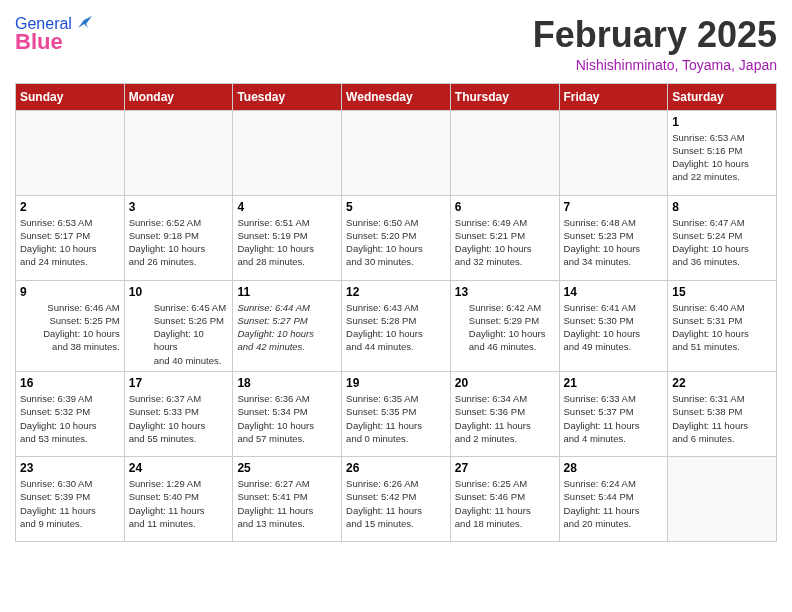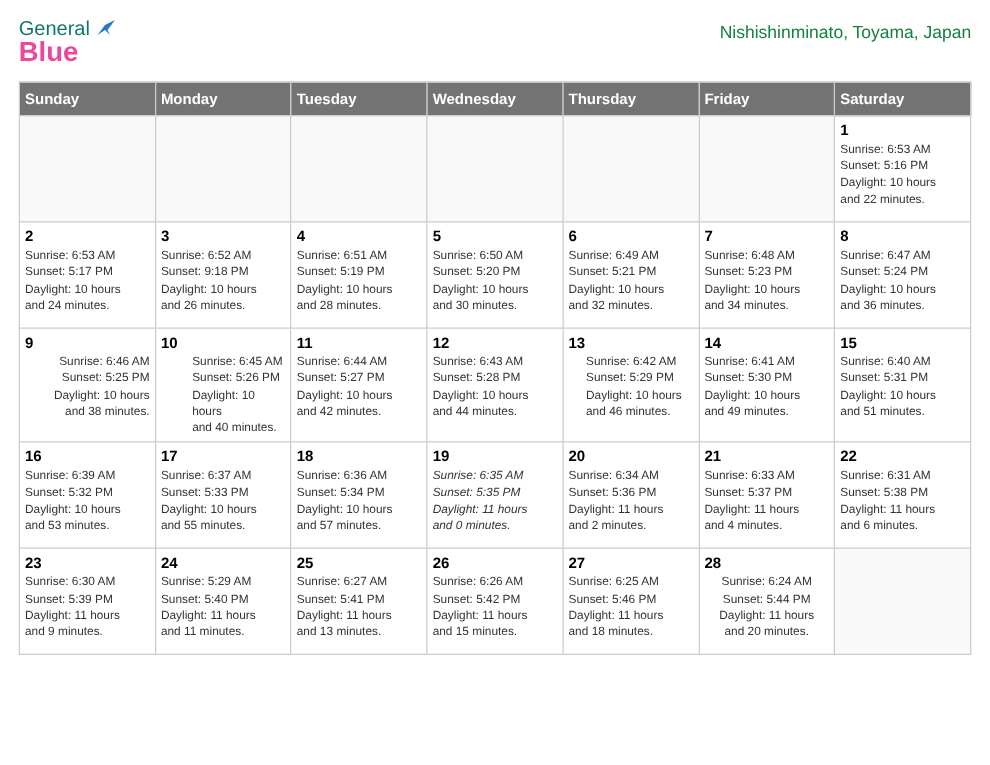--- a/index.html
+++ b/index.html
@@ -14,43 +14,43 @@
       display: flex;
       justify-content: space-between;
       align-items: flex-start;
       margin-bottom: 10px;
     }
     .logo {
       display: flex;
       flex-direction: column;
       align-items: flex-start;
     }
-    .logo-general { color: #0f766e; }
+    .logo-general { color: #1d4ed8; }
     .logo-blue { color: #1a6bbf; }
     .title-area {
       text-align: right;
     }
     .month-title {
       font-size: 36px;
       font-weight: bold;
       color: #333;
       line-height: 1.1;
     }
     .location {
       font-size: 14px;
-      color: #15803d;
+      color: #a21caf;
       margin-top: 2px;
     }
     .calendar {
       width: 100%;
       border-collapse: collapse;
       font-size: 11px;
     }
     .calendar th {
-      background: #737373;
+      background: #b91c1c;
       color: #fff;
       padding: 6px 4px;
       text-align: left;
       font-weight: bold;
       font-size: 12px;
       border: 1px solid #ccc;
     }
     .calendar td {
       border: 1px solid #ccc;
       vertical-align: top;
@@ -80,20 +80,21 @@
   <div class="logo">
     <div style="display:flex;align-items:center;">
       <span class="logo-general">General</span>
       <svg width="18" height="18" viewBox="0 0 18 18" style="margin-left:2px;margin-top:-2px;">
         <polygon points="4,14 10,6 18,2 12,10 14,14 10,10" fill="#2878c8"></polygon>
       </svg>
     </div>
     <span class="logo-blue" style="font-size:22px;font-weight:bold;color:#ec4899;margin-top:-4px;">Blue</span>
   </div>
   <div class="title-area">
+    <div class="month-title">February 2025</div>
     <div class="location">Nishishinminato, Toyama, Japan</div>
   </div>
 </div>
 
 <table class="calendar">
   <thead>
     <tr>
     <th>Sunday</th>
         <th>Monday</th>
         <th>Tuesday</th>
@@ -180,21 +181,21 @@
         </td>
         <td>
           <div class="day-num">10</div>
           <div class="day-info" style="white-space: pre-line; margin-left: 25px;">Sunrise: 6:45 AM
 Sunset: 5:26 PM
 Daylight: 10 hours
 and 40 minutes.</div>
         </td>
         <td>
           <div class="day-num">11</div>
-          <div class="day-info" style="white-space: pre-line;">Sunrise: 6:44 AM
+          <div class="day-info" style="white-space: pre-line; font-style: italic;">Sunrise: 6:44 AM
 Sunset: 5:27 PM
 Daylight: 10 hours
 and 42 minutes.</div>
         </td>
         <td>
           <div class="day-num">12</div>
           <div class="day-info" style="white-space: pre-line;">Sunrise: 6:43 AM
 Sunset: 5:28 PM
 Daylight: 10 hours
 and 44 minutes.</div>
@@ -238,21 +239,21 @@
         </td>
         <td>
           <div class="day-num">18</div>
           <div class="day-info" style="white-space: pre-line;">Sunrise: 6:36 AM
 Sunset: 5:34 PM
 Daylight: 10 hours
 and 57 minutes.</div>
         </td>
         <td>
           <div class="day-num">19</div>
-          <div class="day-info" style="white-space: pre-line; font-style: italic;">Sunrise: 6:35 AM
+          <div class="day-info" style="white-space: pre-line;">Sunrise: 6:35 AM
 Sunset: 5:35 PM
 Daylight: 11 hours
 and 0 minutes.</div>
         </td>
         <td>
           <div class="day-num">20</div>
           <div class="day-info" style="white-space: pre-line;">Sunrise: 6:34 AM
 Sunset: 5:36 PM
 Daylight: 11 hours
 and 2 minutes.</div>
@@ -275,21 +276,21 @@
       <tr>
         <td>
           <div class="day-num">23</div>
           <div class="day-info" style="white-space: pre-line;">Sunrise: 6:30 AM
 Sunset: 5:39 PM
 Daylight: 11 hours
 and 9 minutes.</div>
         </td>
         <td>
           <div class="day-num">24</div>
-          <div class="day-info" style="white-space: pre-line;">Sunrise: 5:29 AM
+          <div class="day-info" style="white-space: pre-line;">Sunrise: 1:29 AM
 Sunset: 5:40 PM
 Daylight: 11 hours
 and 11 minutes.</div>
         </td>
         <td>
           <div class="day-num">25</div>
           <div class="day-info" style="white-space: pre-line;">Sunrise: 6:27 AM
 Sunset: 5:41 PM
 Daylight: 11 hours
 and 13 minutes.</div>
@@ -303,21 +304,21 @@
         </td>
         <td>
           <div class="day-num">27</div>
           <div class="day-info" style="white-space: pre-line;">Sunrise: 6:25 AM
 Sunset: 5:46 PM
 Daylight: 11 hours
 and 18 minutes.</div>
         </td>
         <td>
           <div class="day-num">28</div>
-          <div class="day-info" style="white-space: pre-line; text-align: center;">Sunrise: 6:24 AM
+          <div class="day-info" style="white-space: pre-line;">Sunrise: 6:24 AM
 Sunset: 5:44 PM
 Daylight: 11 hours
 and 20 minutes.</div>
         </td>
         <td class="empty-cell"></td>
       </tr>
     </tbody>
 </table>
 
 </body></html>

